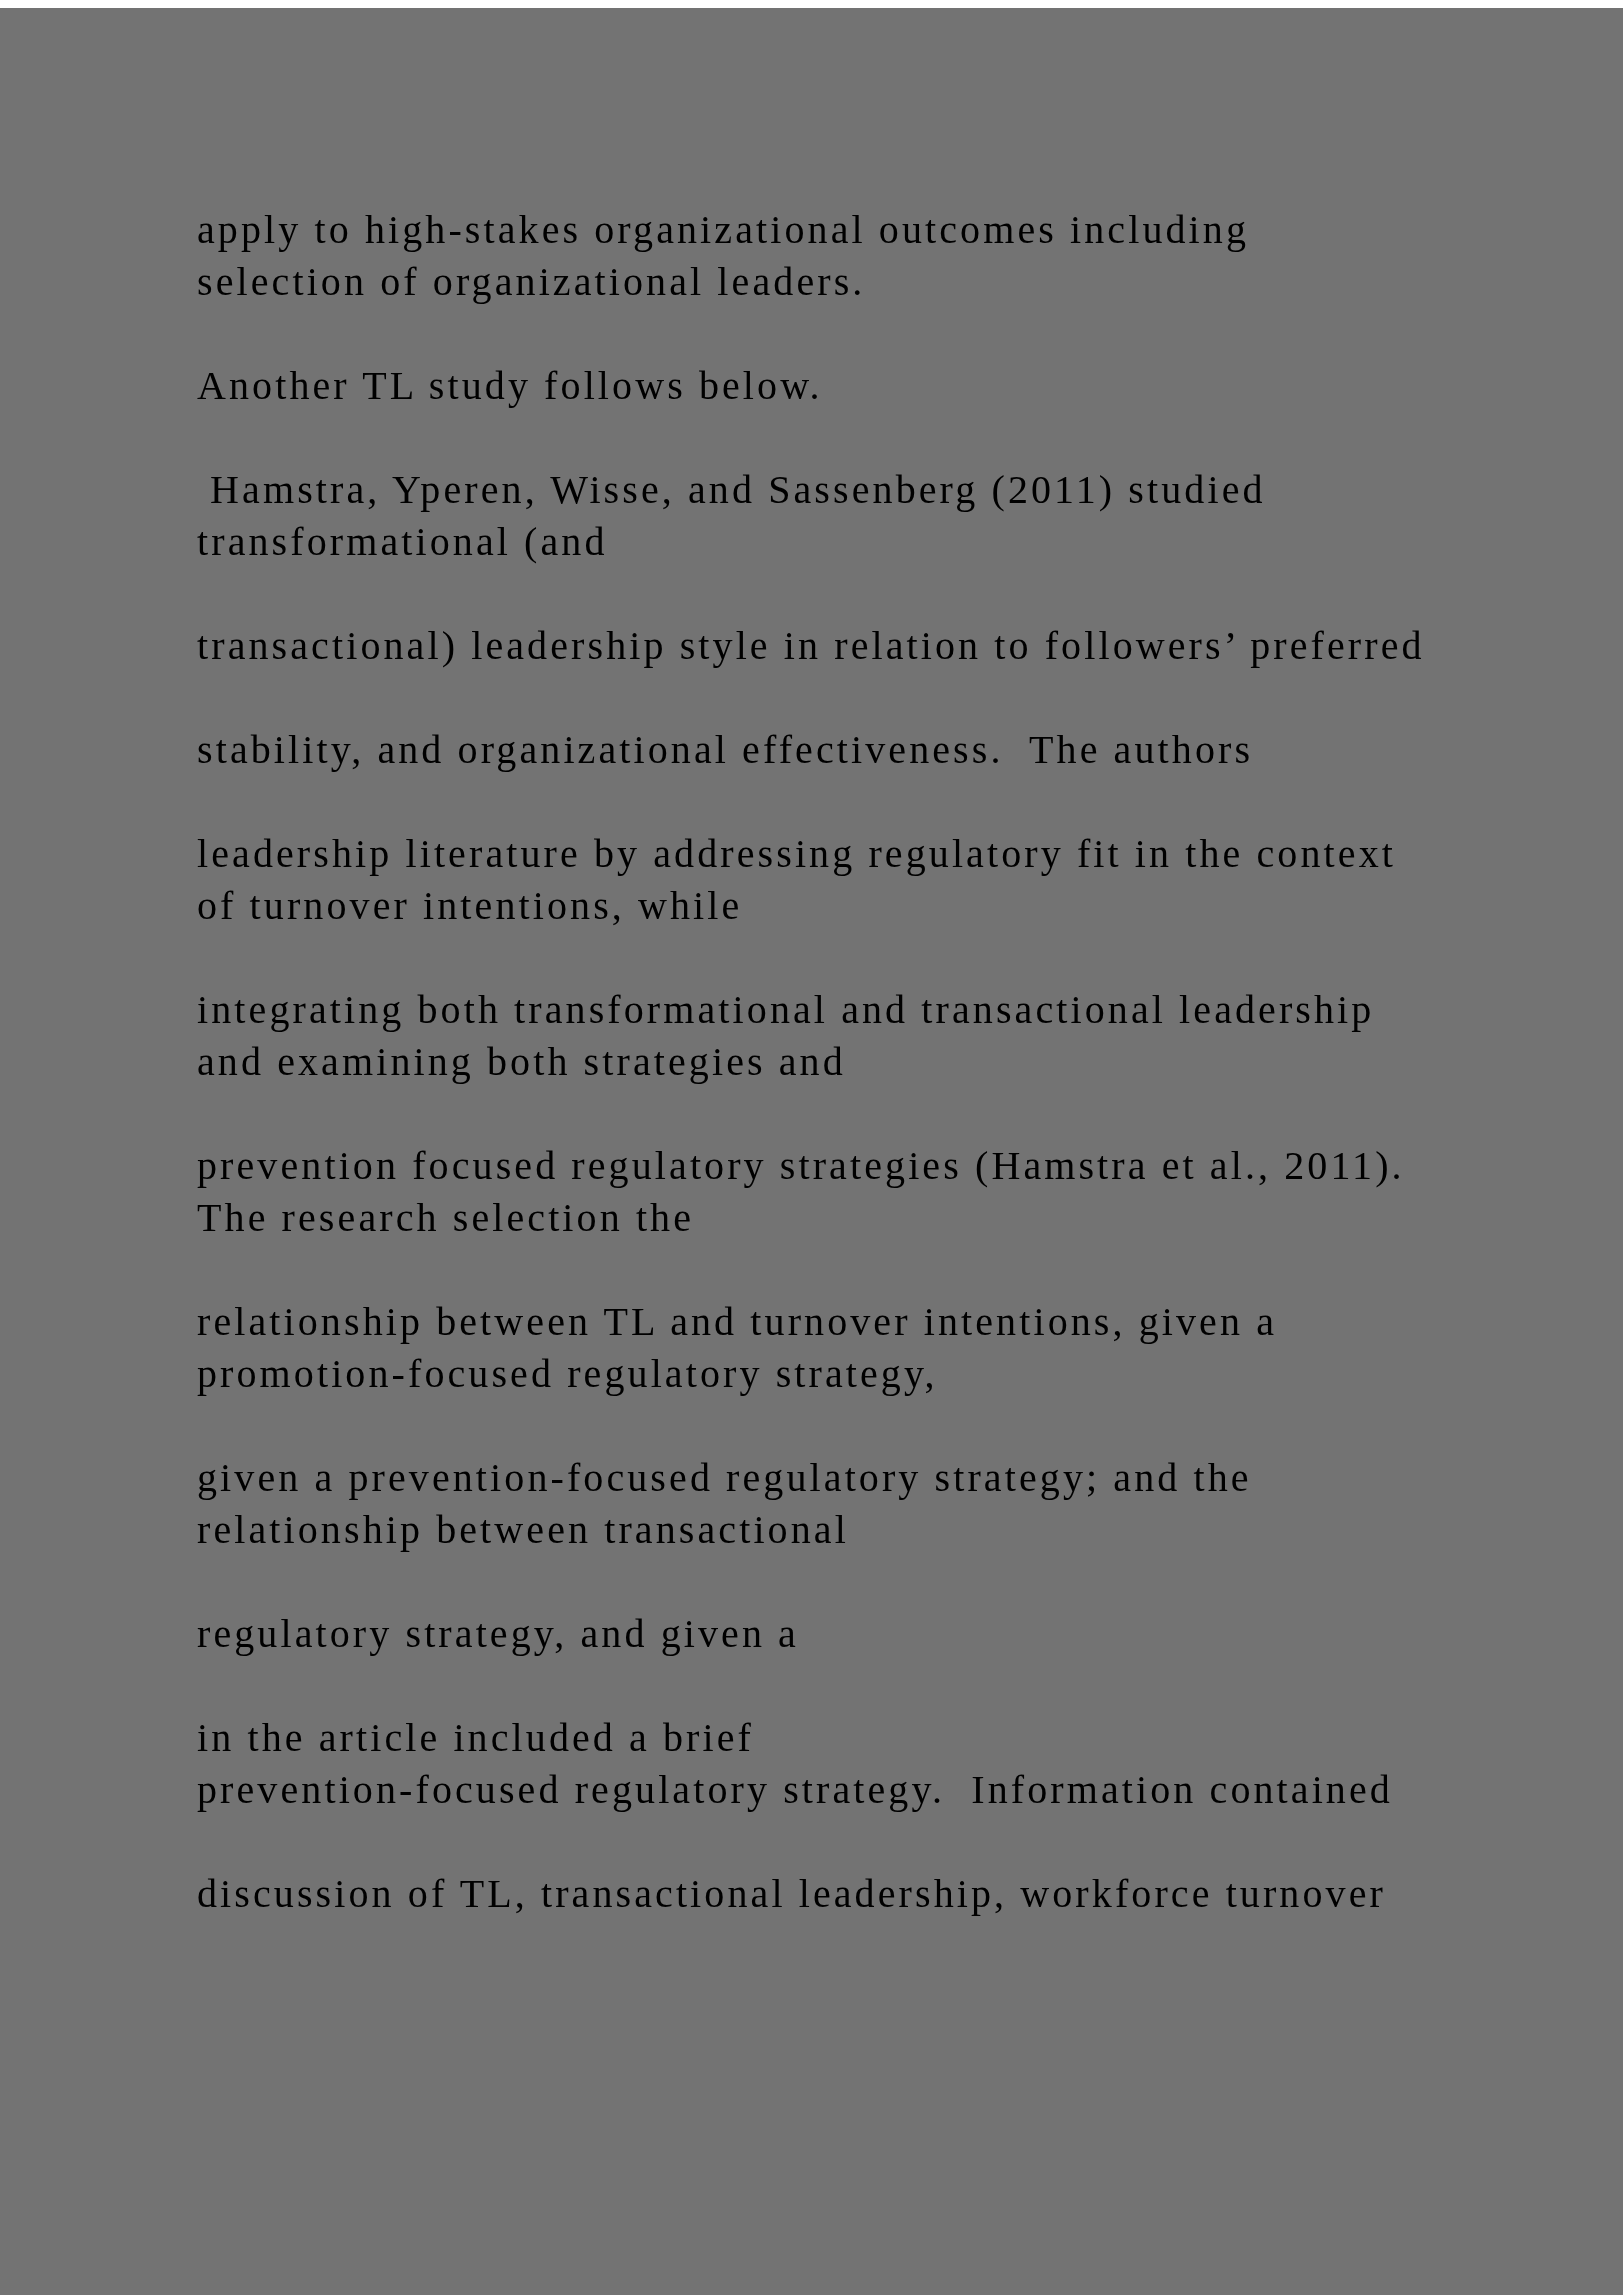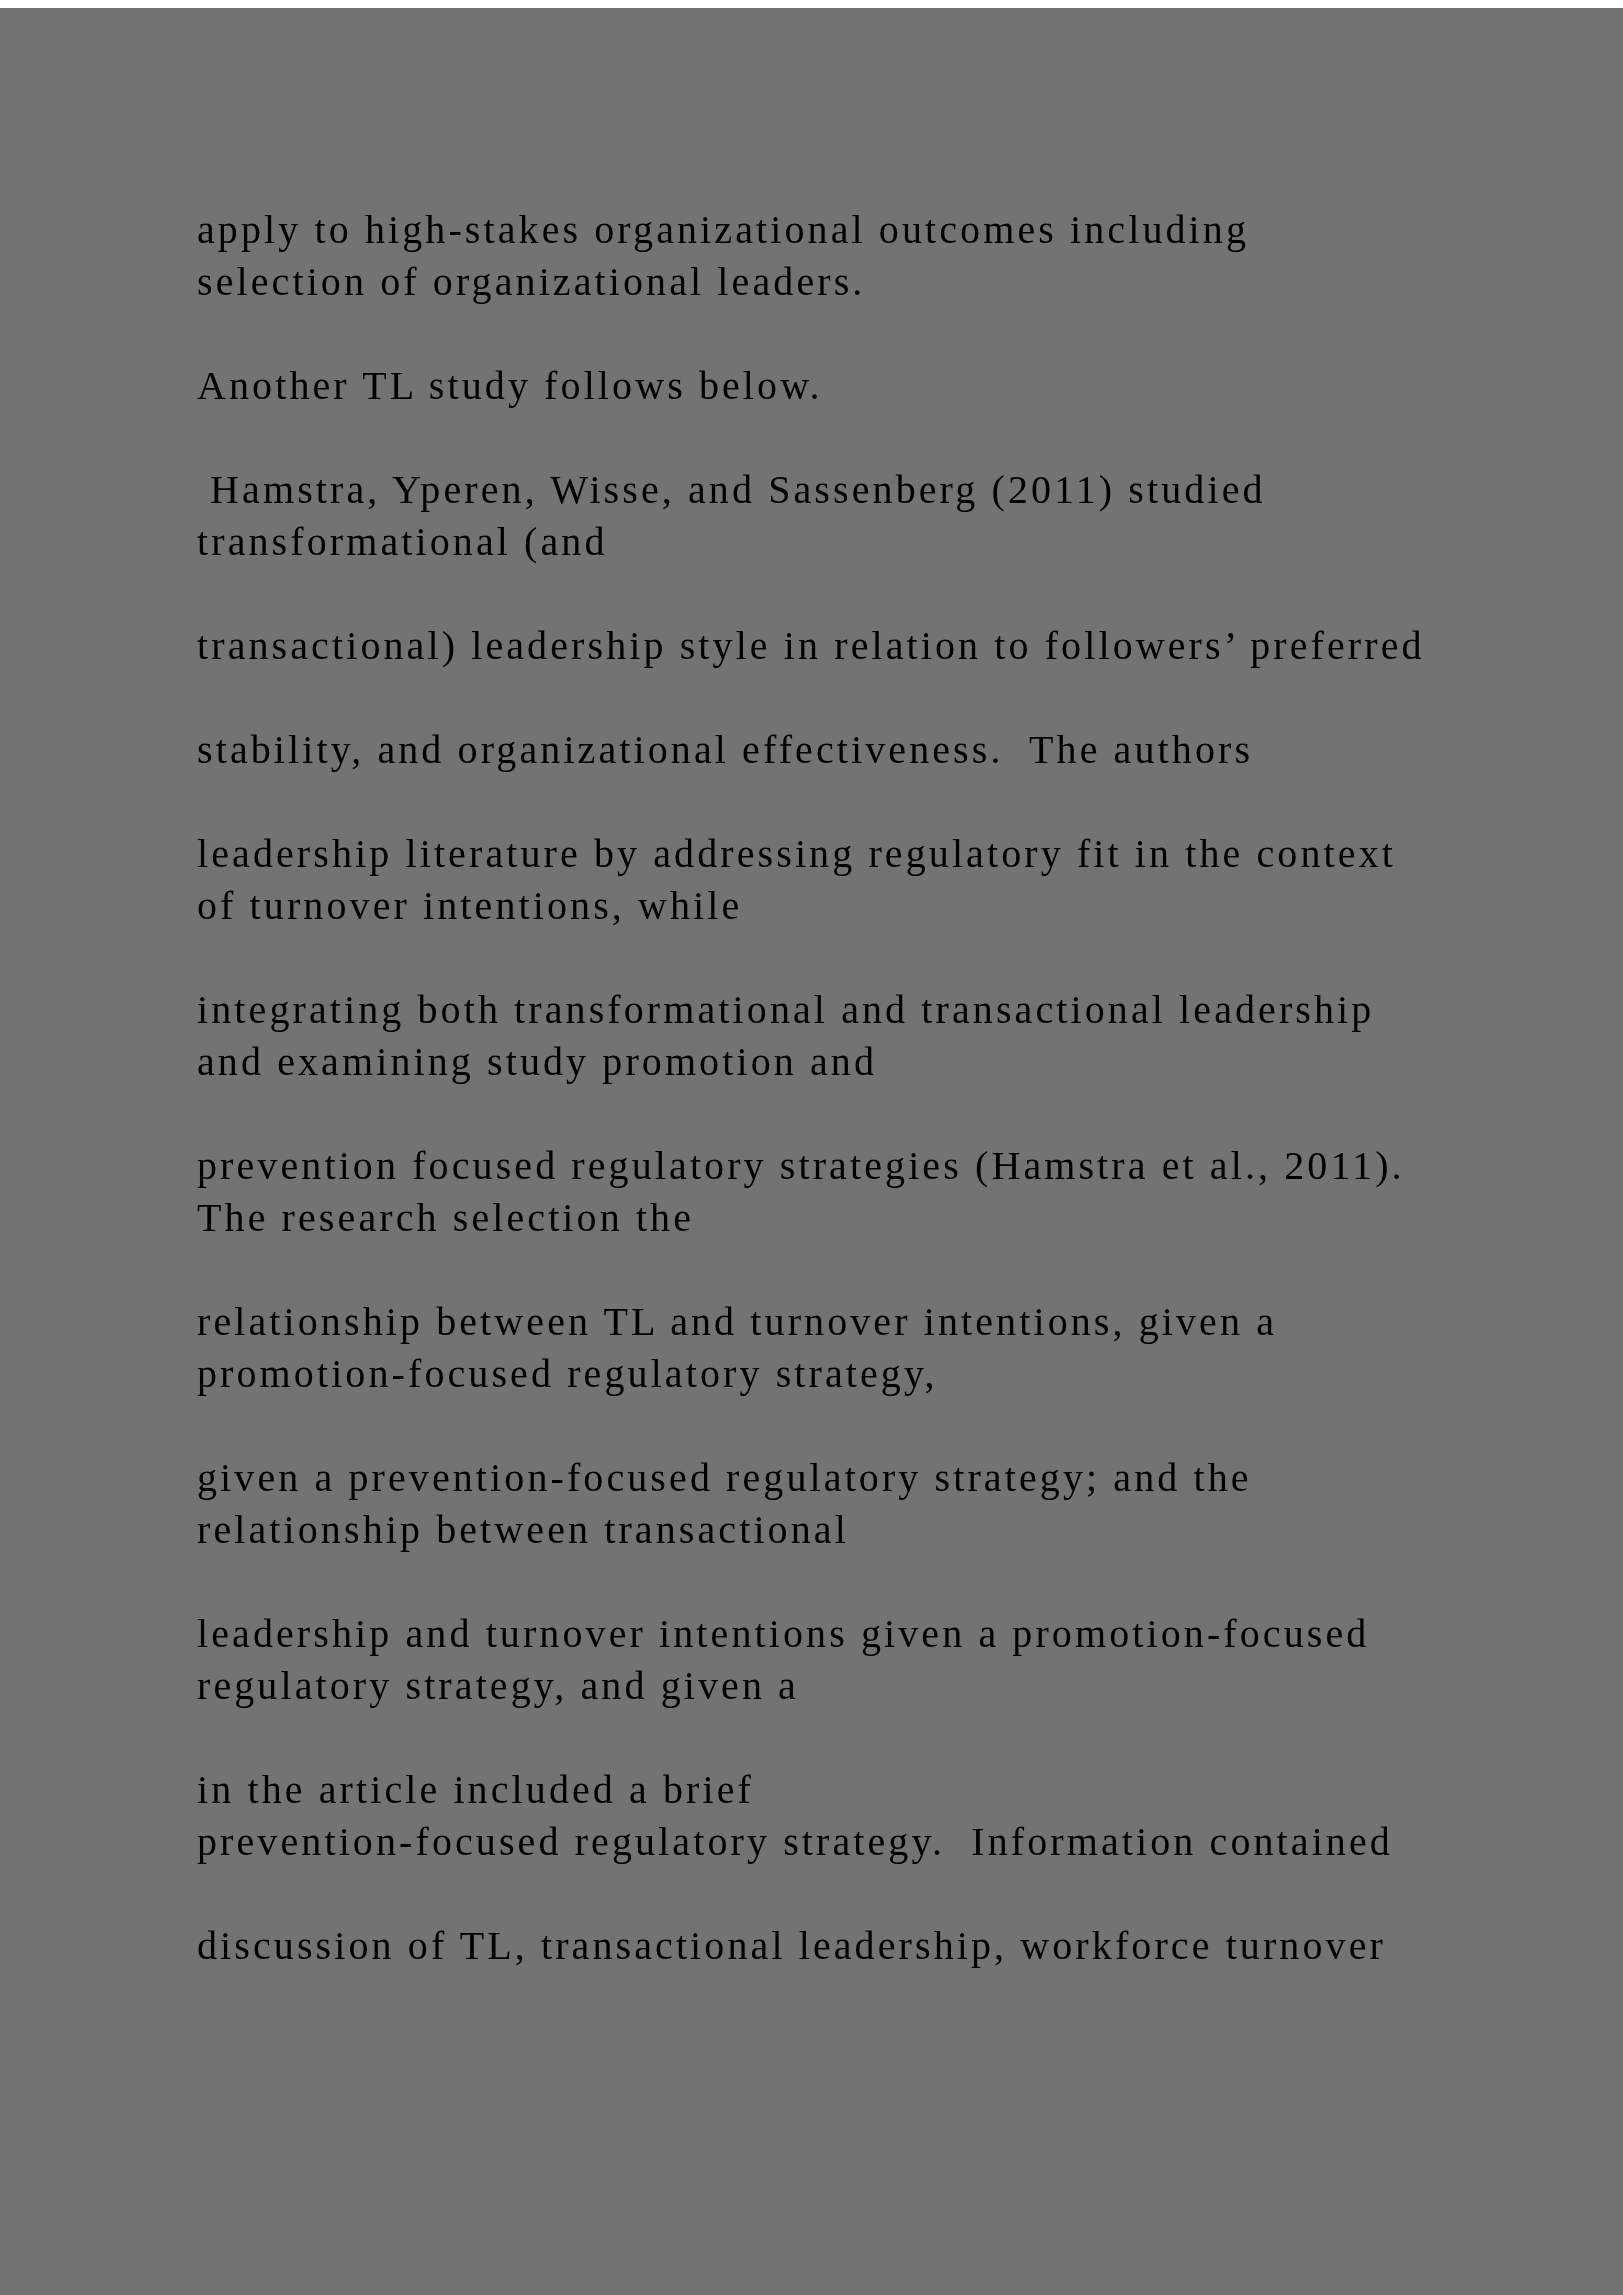--- a/index.html
+++ b/index.html
@@ -53,32 +53,31 @@
     <span class="line">transformational (and</span>
     <span class="line"></span>
     <span class="line">transactional) leadership style in relation to followers’ preferred</span>
     <span class="line"></span>
     <span class="line">stability, and organizational effectiveness.  The authors</span>
     <span class="line"></span>
     <span class="line">leadership literature by addressing regulatory fit in the context</span>
     <span class="line">of turnover intentions, while</span>
     <span class="line"></span>
     <span class="line">integrating both transformational and transactional leadership</span>
-    <span class="line">and examining study promotion and</span>
+    <span class="line">and examining both strategies and</span>
     <span class="line"></span>
     <span class="line">prevention focused regulatory strategies (Hamstra et al., 2011).</span>
     <span class="line">The research selection the</span>
     <span class="line"></span>
     <span class="line">relationship between TL and turnover intentions, given a</span>
     <span class="line">promotion-focused regulatory strategy,</span>
     <span class="line"></span>
     <span class="line">given a prevention-focused regulatory strategy; and the</span>
     <span class="line">relationship between transactional</span>
     <span class="line"></span>
-    <span class="line">leadership and turnover intentions given a promotion-focused</span>
     <span class="line">regulatory strategy, and given a</span>
     <span class="line"></span>
     <span class="line">in the article included a brief</span>
     <span class="line">prevention-focused regulatory strategy.  Information contained</span>
     <span class="line"></span>
     <span class="line">discussion of TL, transactional leadership, workforce turnover</span>
   </div>
 </div>
 
 

